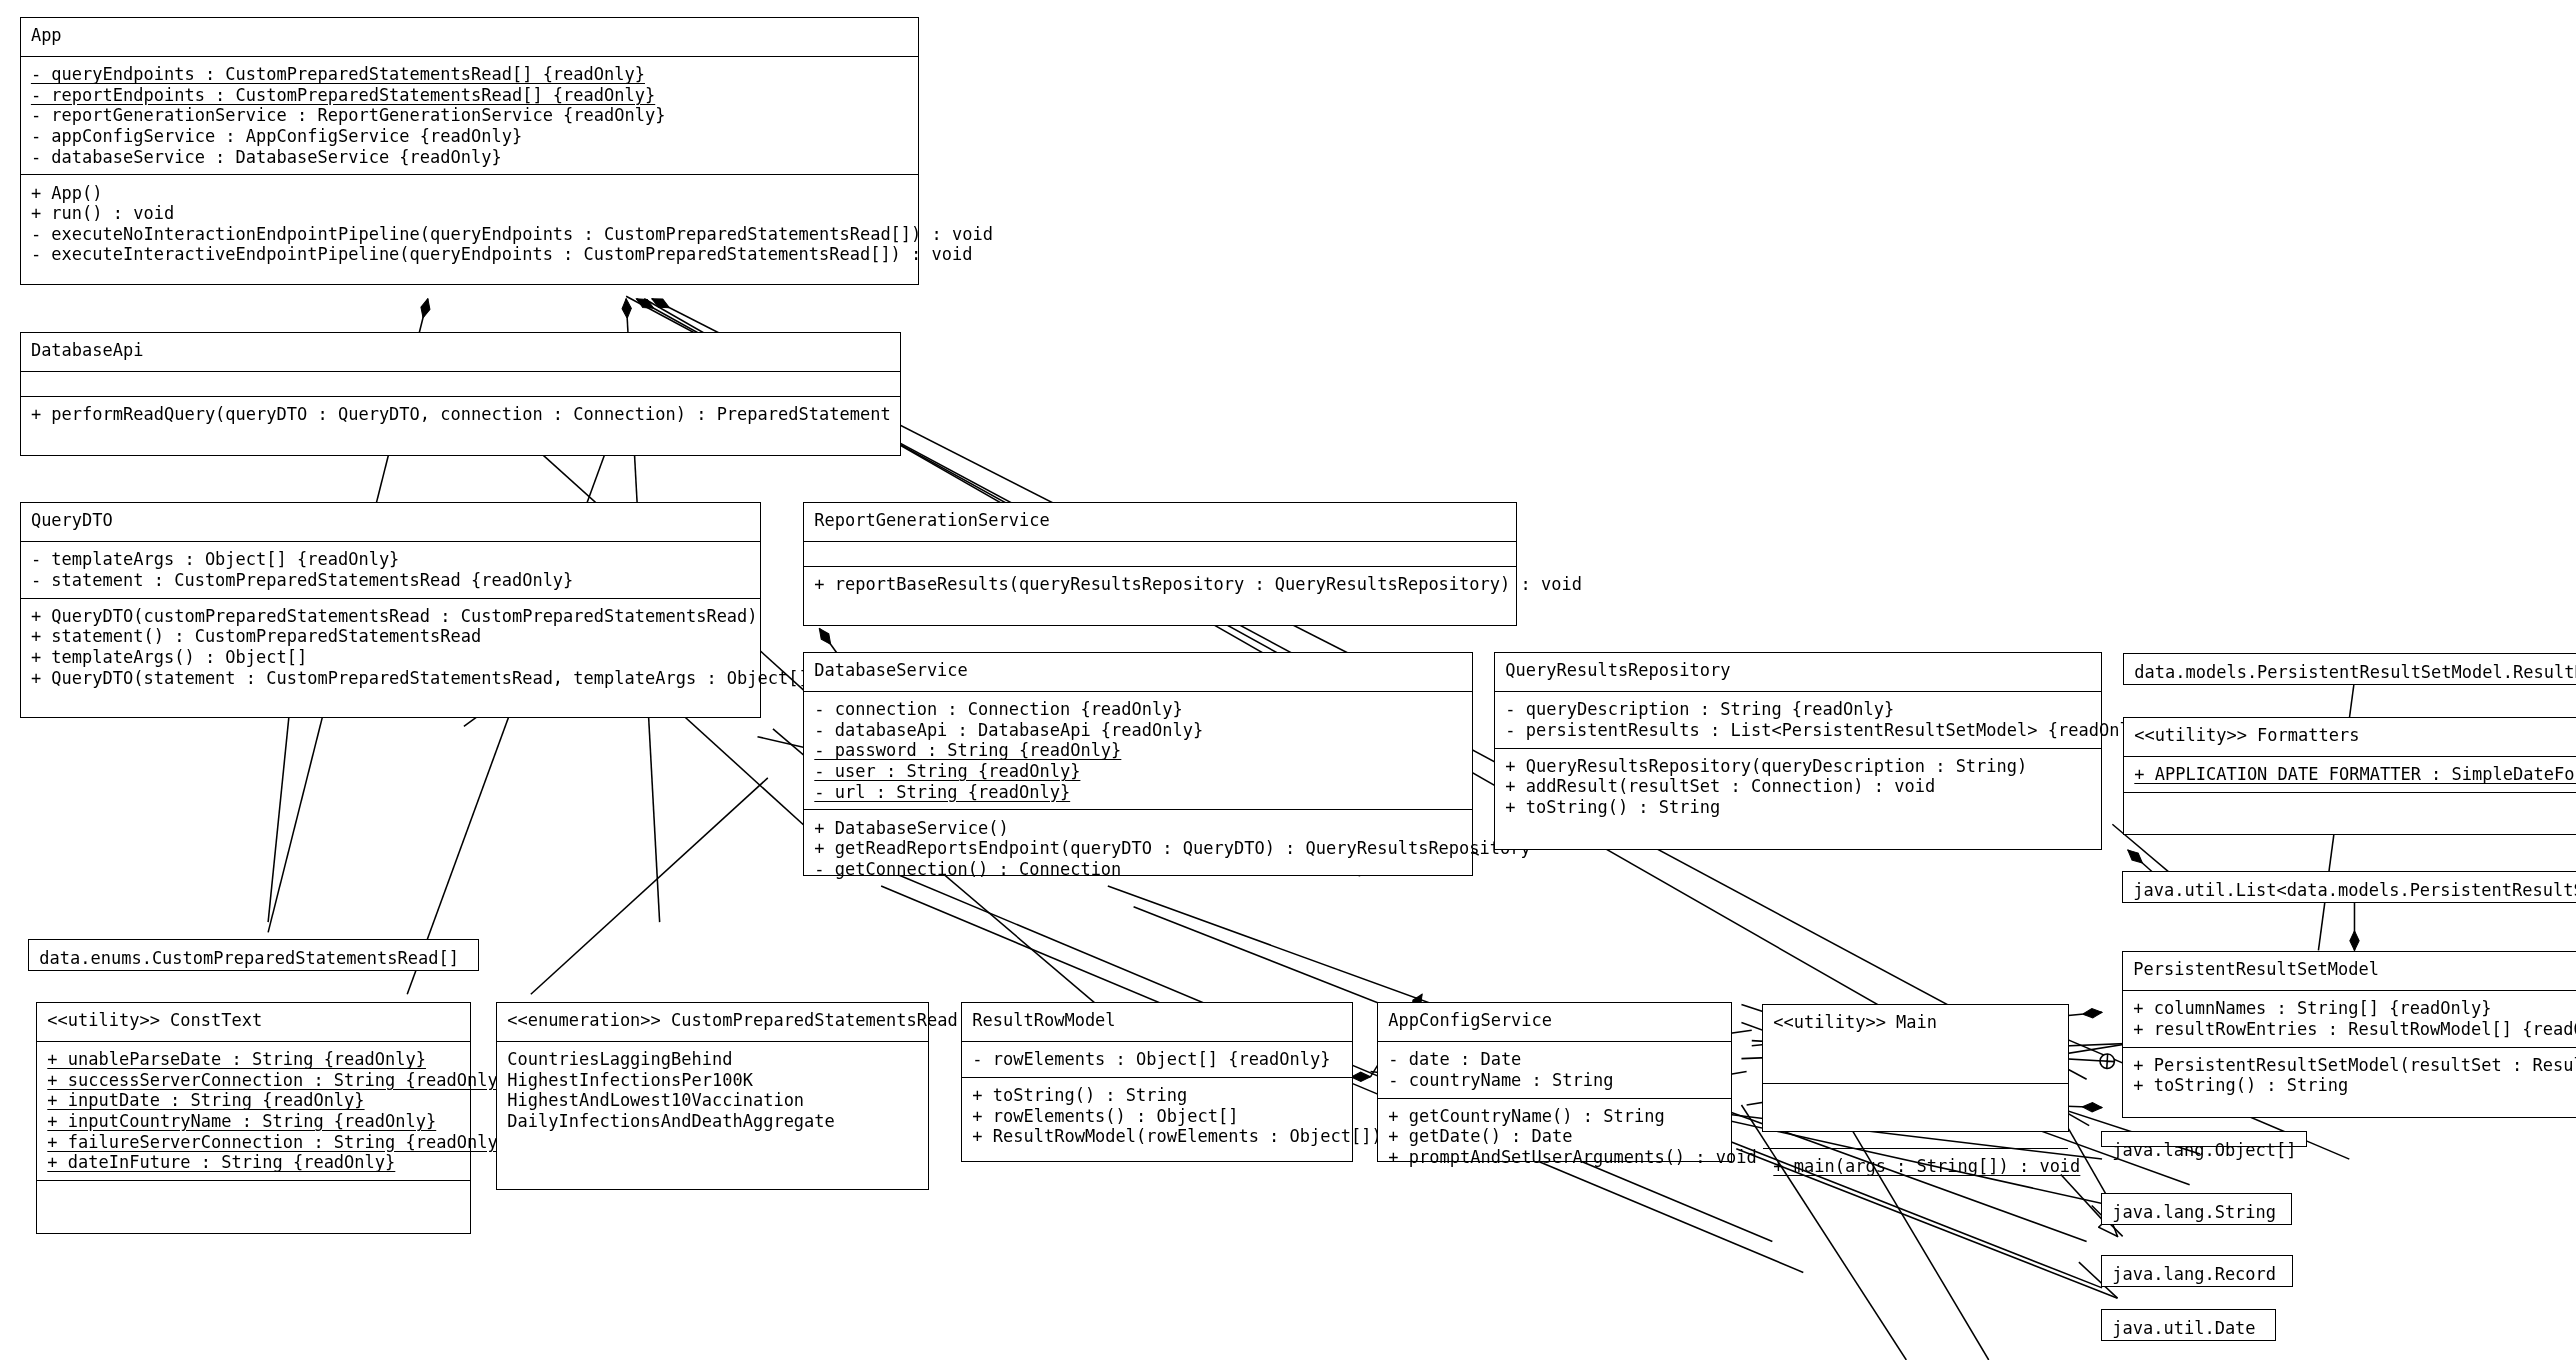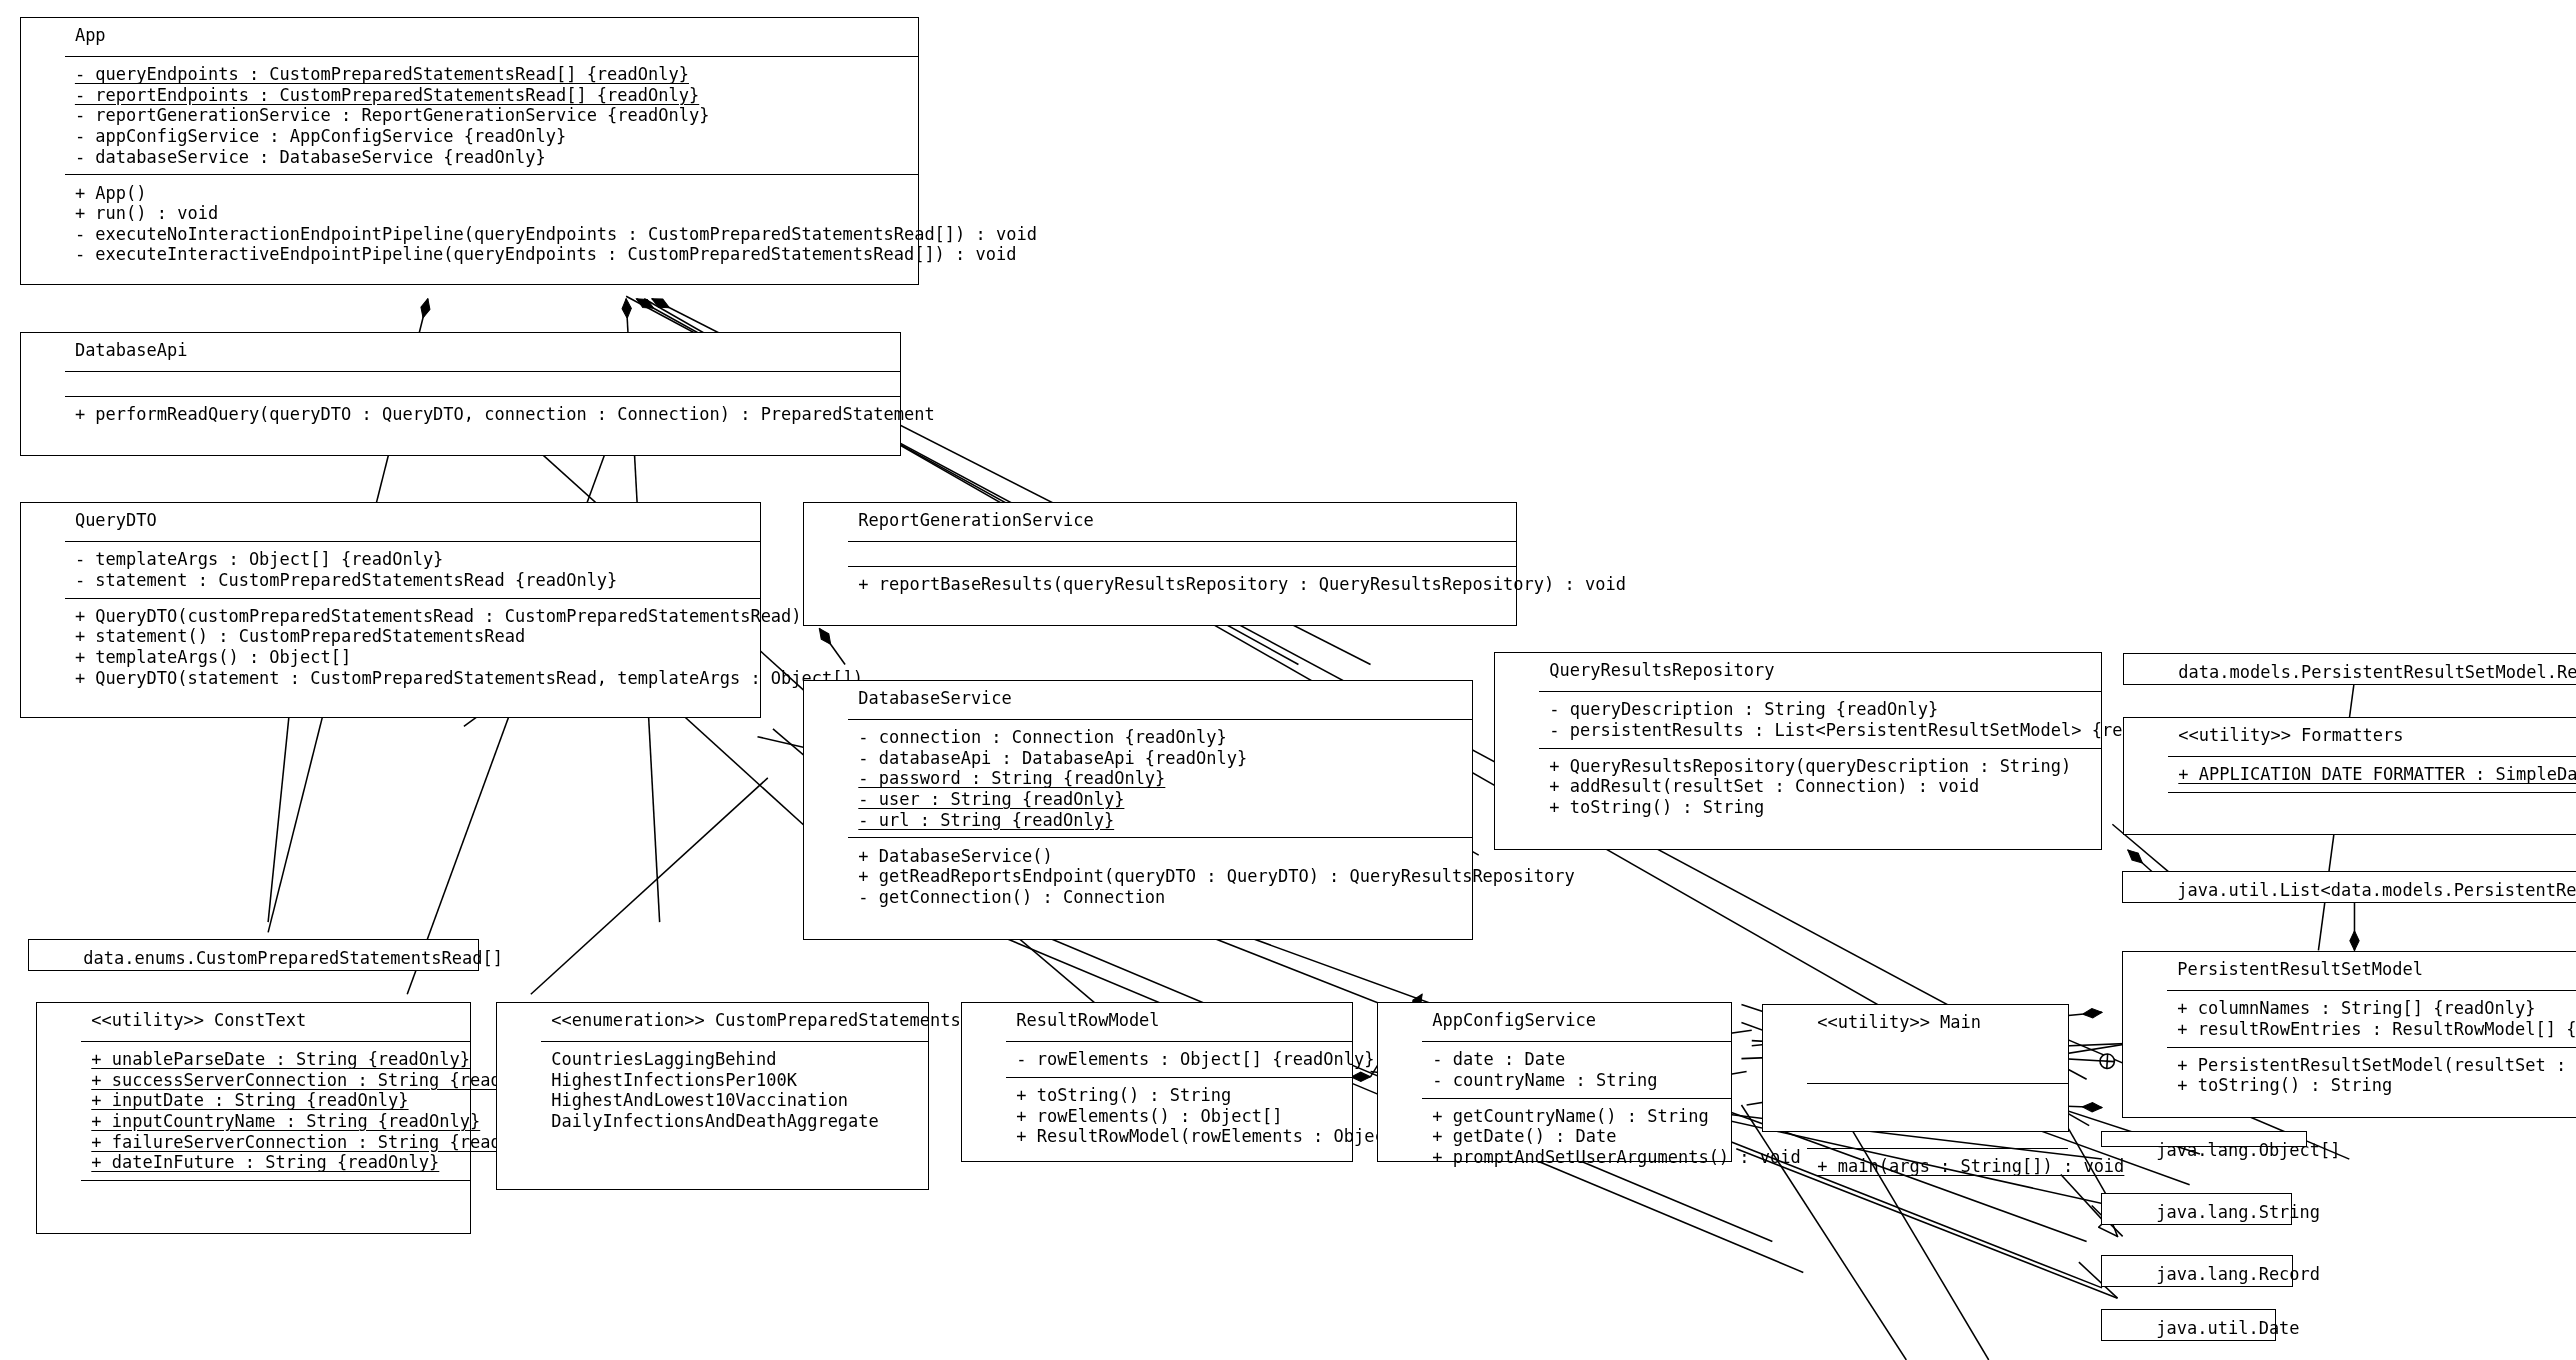--- a/index.html
+++ b/index.html
@@ -26,21 +26,20 @@
     z-index: 1;
   }
   .uml-class {
     position: absolute;
     box-sizing: border-box;
     border: 1.5px solid #000000;
     background: #ffffff;
     z-index: 5;
     display: flex;
     flex-direction: column;
-    padding-left: 44px;
   }
   .uml-class.simple {
     z-index: 6;
   }
   .compartment {
     box-sizing: border-box;
     padding: 7.2px 9.3px 7.2px 10.3px;
   }
   .compartment.divider {
     border-top: 1.5px solid #000000;
@@ -205,21 +204,21 @@
   <div class="uml-class" style="left:803px; top:502px; width:714px; height:124px;">
     <div class="compartment name-comp">
       <div class="class-title">ReportGenerationService</div>
     </div>
     <div class="compartment divider empty-comp"></div>
     <div class="compartment divider">
       <div class="row">+ reportBaseResults(queryResultsRepository : QueryResultsRepository) : void</div>
     </div>
   </div>
 
-  <div class="uml-class" style="left:803px; top:680px; width:670px; height:260px;">
+  <div class="uml-class" style="left:803px; top:652px; width:670px; height:224px;">
     <div class="compartment name-comp">
       <div class="class-title">DatabaseService</div>
     </div>
     <div class="compartment divider">
       <div class="row">- connection : Connection {readOnly}</div>
       <div class="row">- databaseApi : DatabaseApi {readOnly}</div>
       <div class="row static-member">- password : String {readOnly}</div>
       <div class="row static-member">- user : String {readOnly}</div>
       <div class="row static-member">- url : String {readOnly}</div>
     </div>

